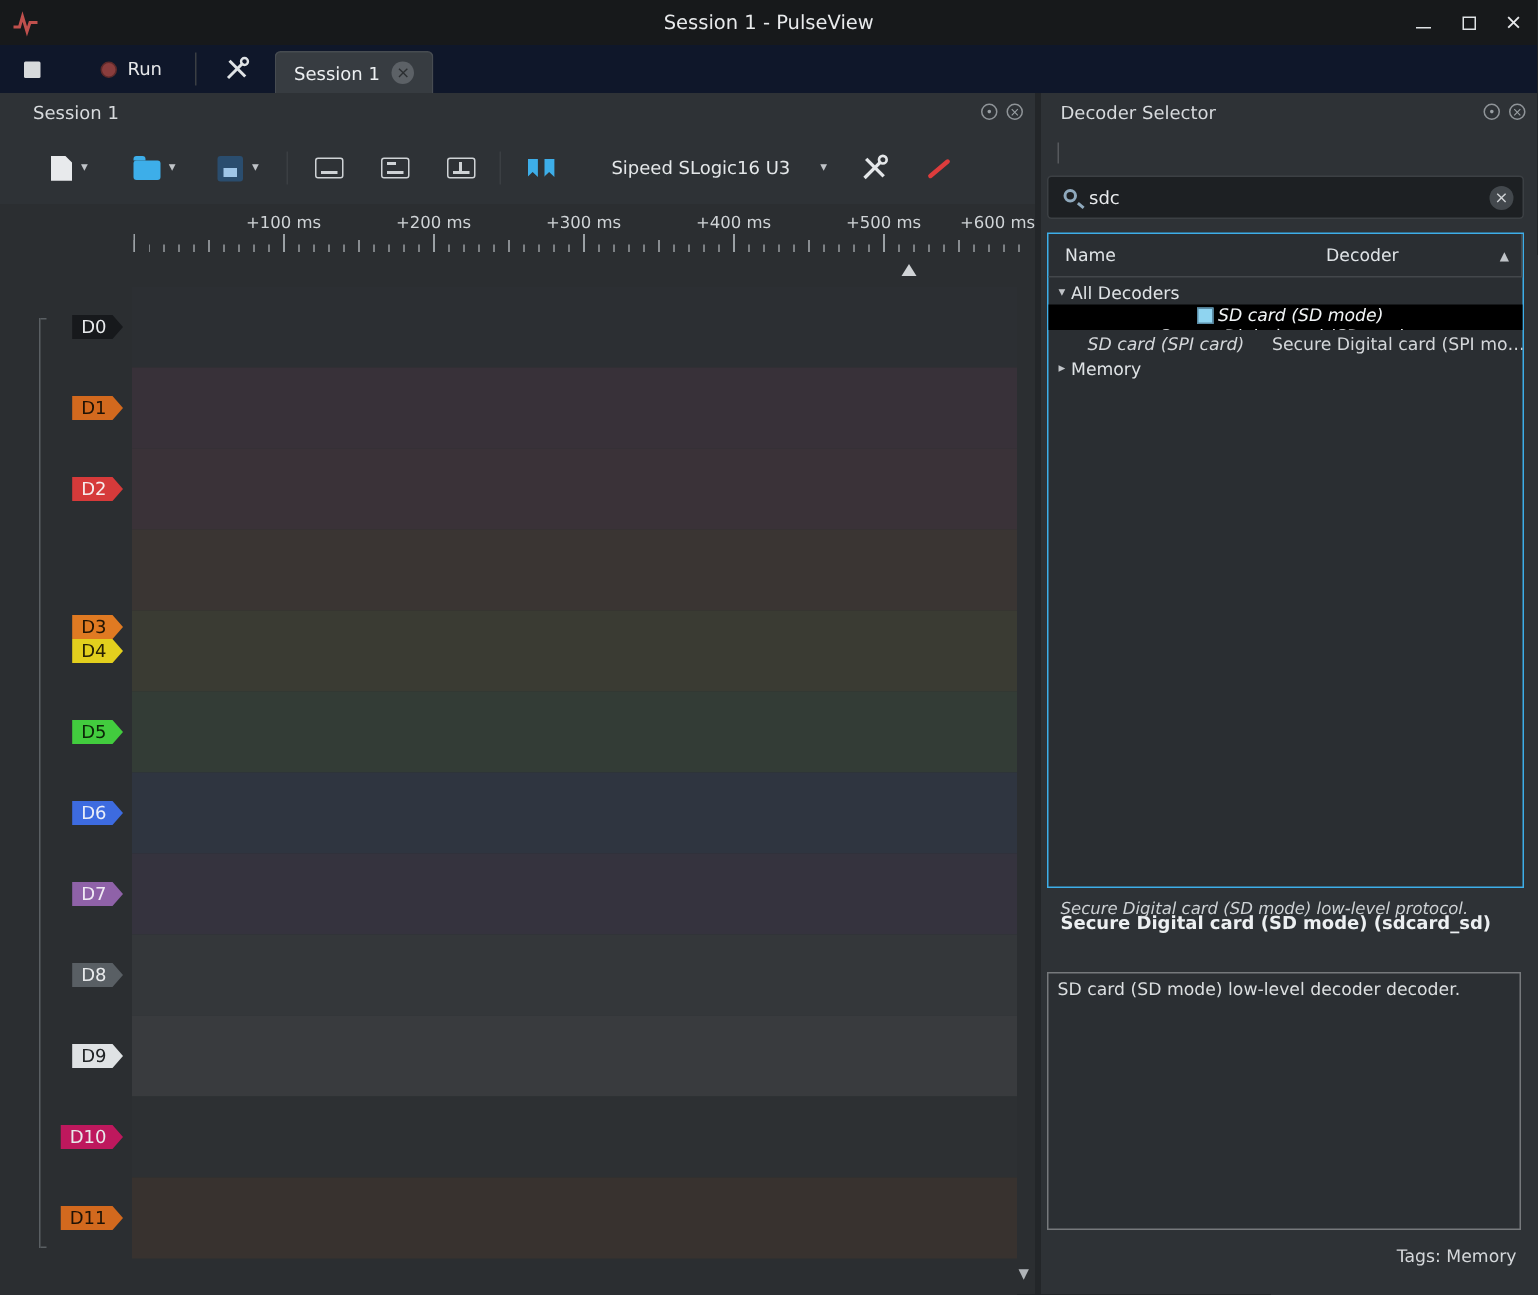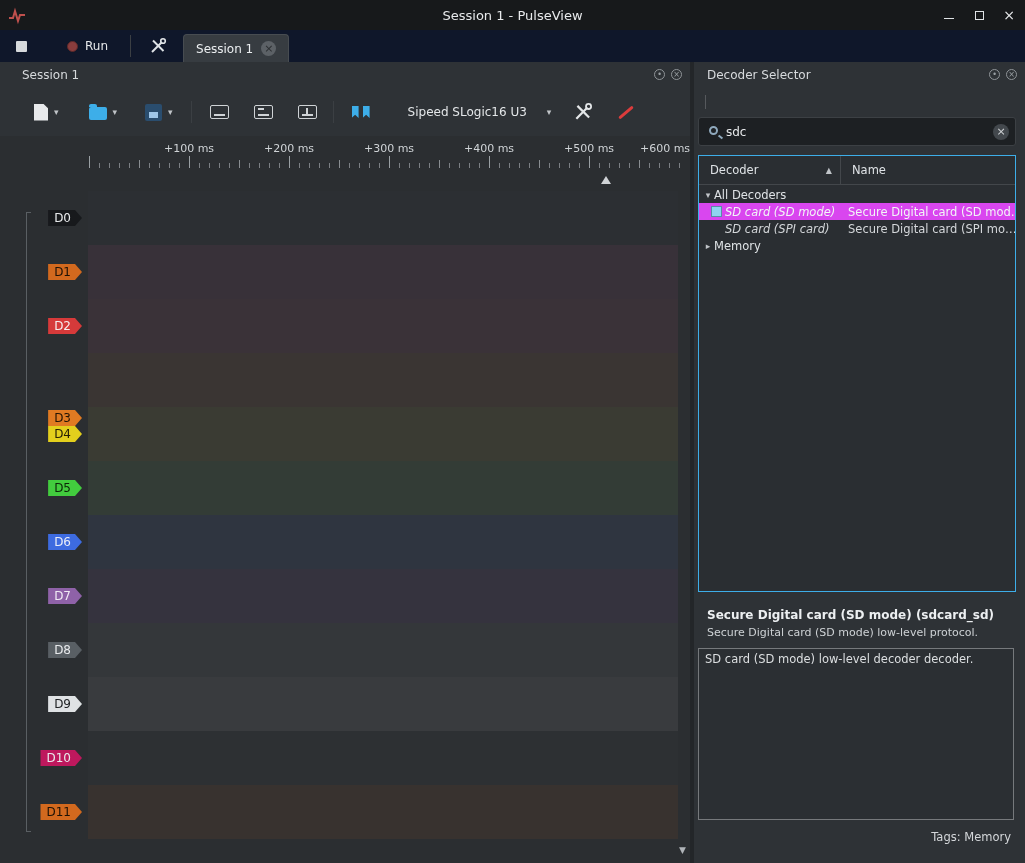--- a/index.html
+++ b/index.html
@@ -93,21 +93,21 @@
   .dt-row .cell1 { width:142px; display:flex; align-items:center; overflow:hidden; white-space:nowrap; flex:none; }
   .dt-row .cell2 { flex:1; overflow:hidden; white-space:nowrap; padding-left:7px; }
   .caret { width:12px; text-align:center; font-size:9px; color:#c0c4c8; margin-left:3px; flex:none; }
   .dt-row.group { font-size:11.5px; color:#dfe3e6; }
   .dt-row.child .cell1 { padding-left:12px; }
   .decoder-name { font-style:italic; }
   .swatch { width:11px; height:11px; margin-right:3px; flex:none; border:1px solid #5a8ca6; }
   .dt-row.selected { color:#f2f5f7; }
 
   .desc-heading { position:absolute; left:13px; top:546px; font-size:12px; font-weight:bold; color:#eceff1; }
-  .desc-sub { position:absolute; left:13px; top:564px; font-size:11px; color:#ced2d5; }
+  .desc-sub { position:absolute; left:13px; top:537px; font-size:11px; font-style:italic; color:#ced2d5; }
   .desc-box { position:absolute; left:4px; top:586px; width:316px; height:172px; border:1px solid #76797c; background:#2b2f33; padding:3px 6px; font-size:11.5px; color:#dcdfe1; }
   .tags-line { position:absolute; right:14px; top:768px; font-size:11.5px; color:#d4d7da; }
 
   svg { display:block; }
 </style>
 </head>
 <body>
 
 <div class="window">
 
@@ -293,34 +293,34 @@
       <div class="mini-sep"></div>
 
       <div class="search-box">
         <span class="mag"></span>
         <span class="search-value">sdc</span>
         <span class="search-clear">×</span>
       </div>
 
       <div class="decoder-table" style="border-color: rgb(61, 174, 233);">
         <div class="dt-header">
+          <span class="dt-hcell c2">
+            <span>Name</span>
+          </span>
           <span class="dt-hcell c1">
             <span>Decoder</span>
             <span class="sort-arrow">▲</span>
-          </span>
-          <span class="dt-hcell c2">
-            <span>Name</span>
           </span>
         </div>
         <div class="dt-rows">
           <div class="dt-row group">
             <span class="caret">▾</span>
             <span>All Decoders</span>
           </div>
-          <div class="dt-row child selected" style="background: #d946ef;">
+          <div class="dt-row child selected" style="background: #000000; flex-direction: column;">
             <span class="cell1">
               <span class="swatch" style="background: rgb(143, 212, 240);"></span>
               <span class="decoder-name">SD card (SD mode)</span>
             </span>
             <span class="cell2">Secure Digital card (SD mod…</span>
           </div>
           <div class="dt-row child">
             <span class="cell1">
               <span class="decoder-name" style="padding-left:14px">SD card (SPI card)</span>
             </span>

